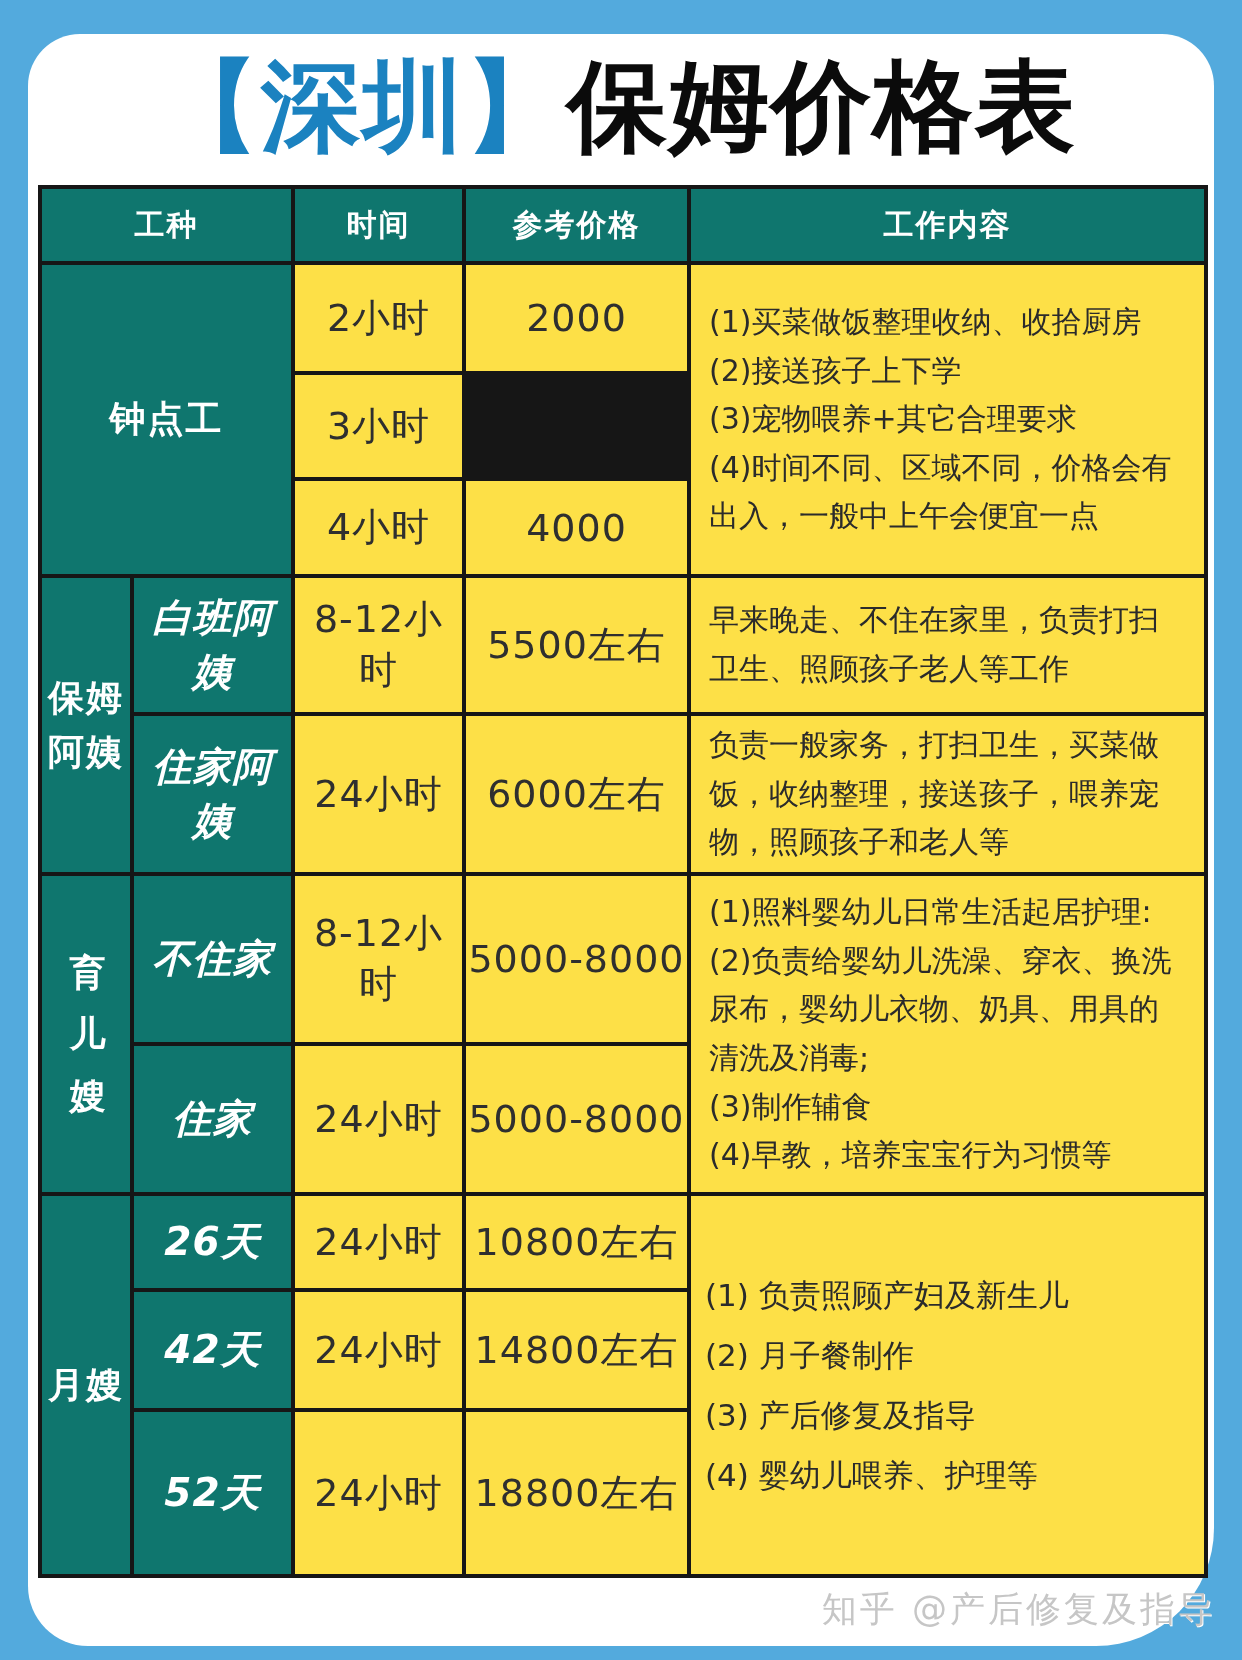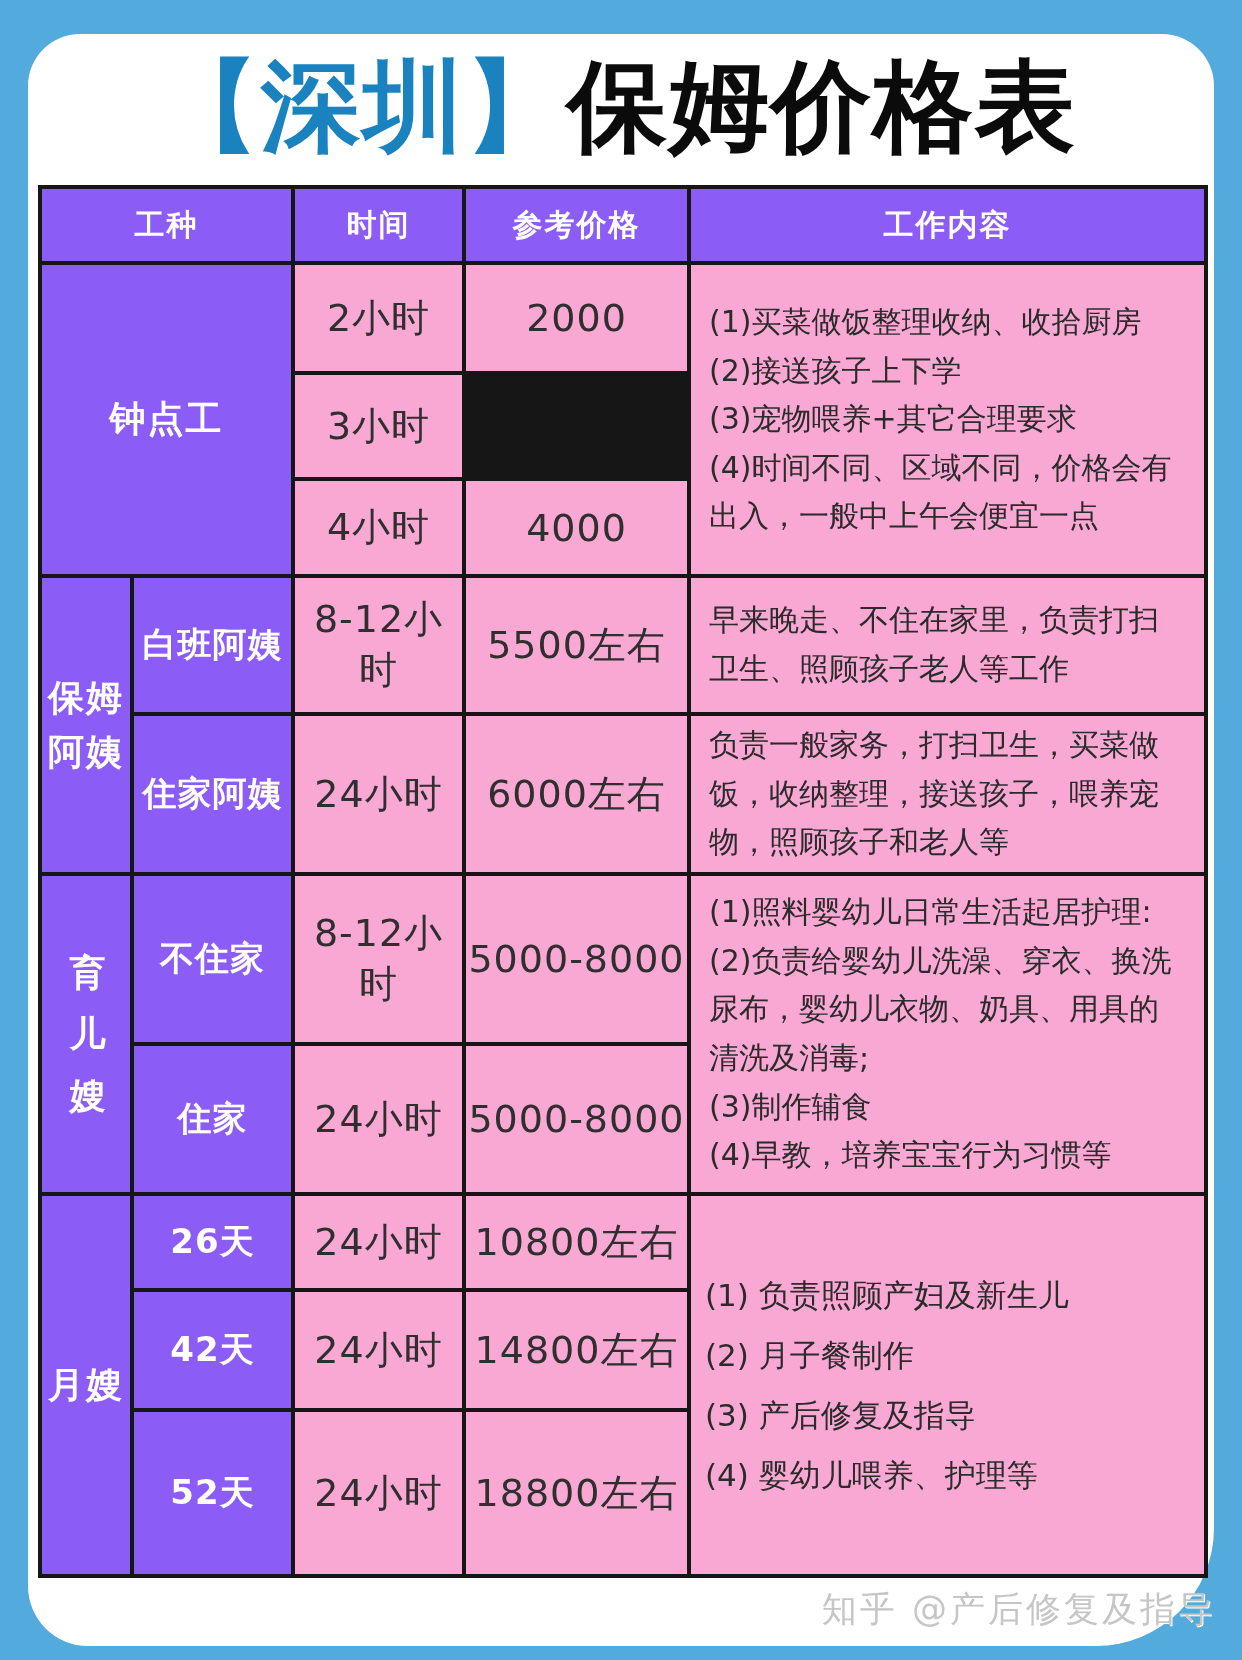--- a/index.html
+++ b/index.html
@@ -41,26 +41,26 @@
     gap: 4px;
     background: #161616;
     border: 4px solid #161616;
   }
   .cell {
     display: flex;
     align-items: center;
     justify-content: center;
     text-align: center;
   }
-  .blue { background: #8b5cf6; color: #FFFFFF; }
-  .white { background: #f9a8d4; color: #333333; }
+  .blue { background: #0f766e; color: #FFFFFF; }
+  .white { background: #fde047; color: #333333; }
 
   .th { font-size: 30px; font-weight: bold; letter-spacing: 2px; }
   .cat { font-size: 36px; font-weight: bold; letter-spacing: 2px; }
-  .sub { font-size: 34px; font-weight: bold; letter-spacing: 1px; }
+  .sub { font-size: 39px; font-weight: bold; letter-spacing: 1px; font-style: italic; }
   .val { font-size: 38px; color: #2F2F2F; letter-spacing: 1px; }
 
   .narrow-2 { display: inline-block; width: 2.35em; word-break: break-all; line-height: 1.5; }
   .narrow-1 { display: inline-block; width: 1.2em;  word-break: break-all; line-height: 1.7; text-align: right; }
 
   .content {
     justify-content: flex-start;
     text-align: left;
     padding: 14px 16px 14px 18px;
     font-size: 30px;

